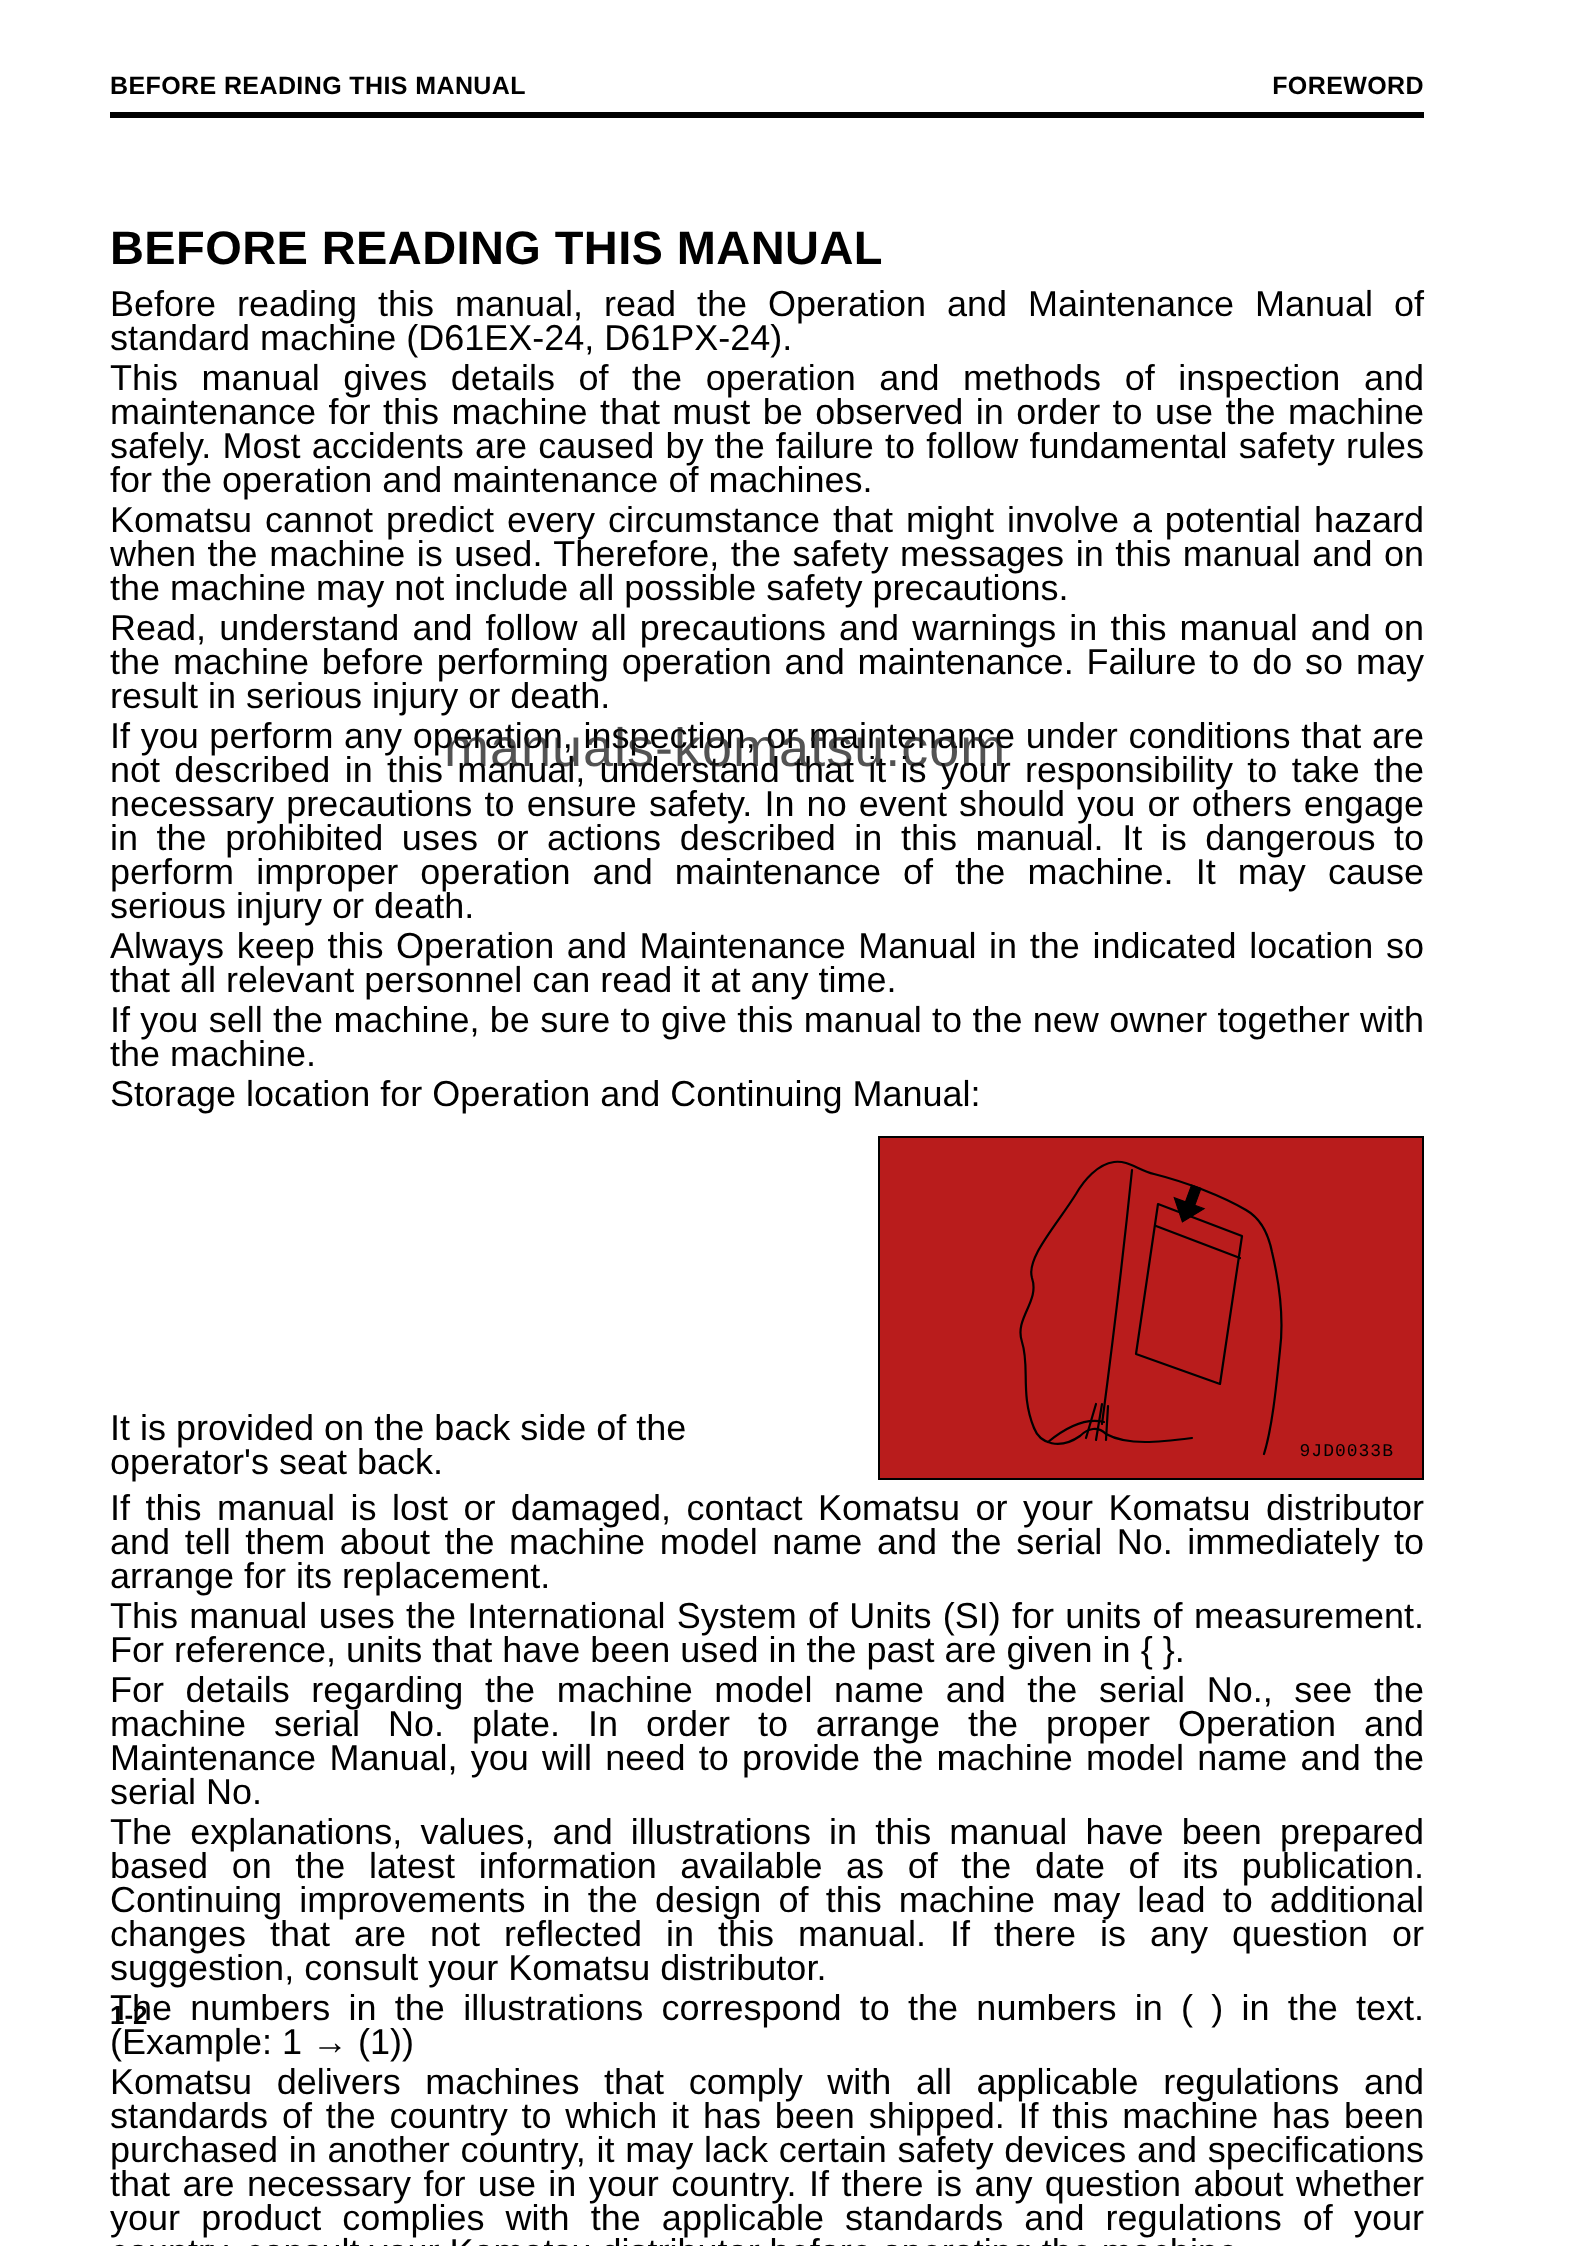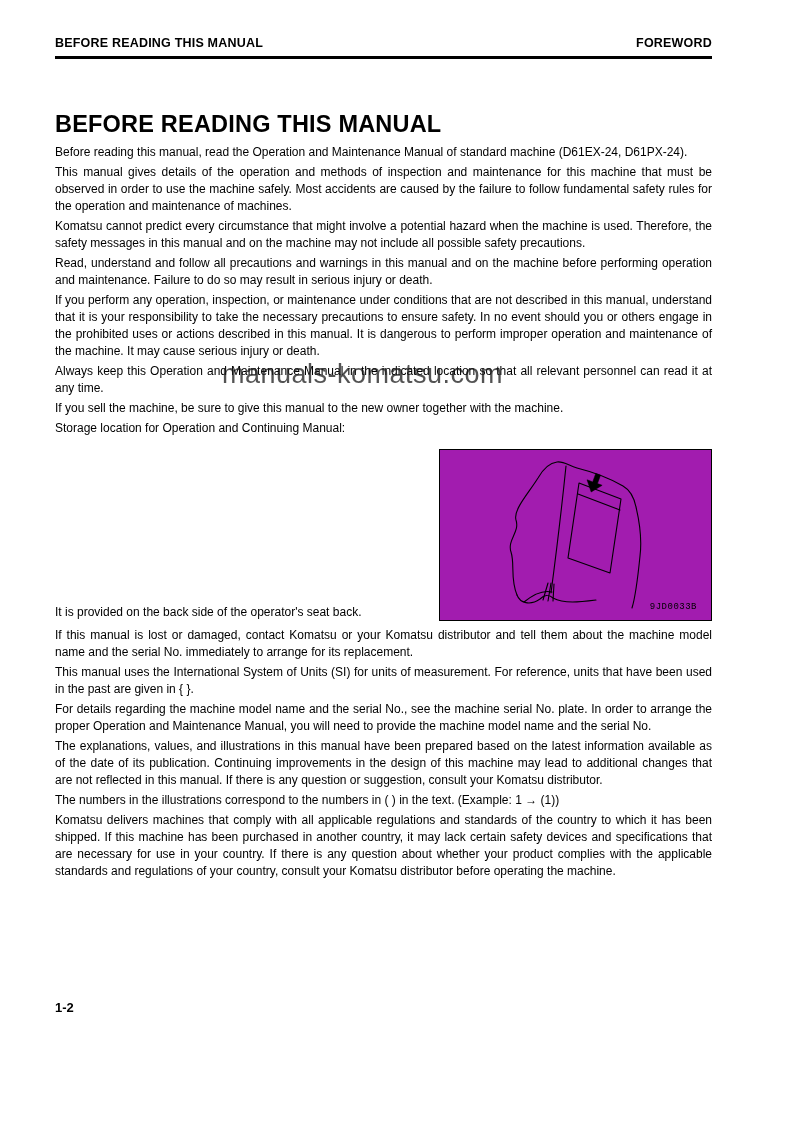--- a/index.html
+++ b/index.html
@@ -30,21 +30,21 @@
   }
   .content h1 {
     margin: 51px 0 6px 0;
     font-size: 23.5px;
     line-height: 28px;
     font-weight: 700;
     letter-spacing: 0.2px;
   }
   .content p {
     margin: 0 0 3px 0;
-    font-size: 12px;
+    font-size: 18px;
     line-height: 17px;
     text-align: justify;
   }
   .figure-row {
     display: flex;
     justify-content: space-between;
     align-items: flex-end;
     margin: 12px 0 6px 0;
     gap: 35px;
   }
@@ -52,21 +52,21 @@
     width: 370px;
     margin: 2px 0 0 0;
     text-align: left;
   }
   .figure-box {
     position: relative;
     width: 271px;
     height: 170px;
     margin: 0;
     border: 1px solid #000;
-    background: #a21caf;
+    background: #b91c1c;
     flex: 0 0 auto;
   }
   .fig-code {
     position: absolute;
     right: 14px;
     bottom: 8px;
     font-size: 9px;
     letter-spacing: 0.5px;
     font-family: "Liberation Mono", "DejaVu Sans Mono", monospace;
   }

